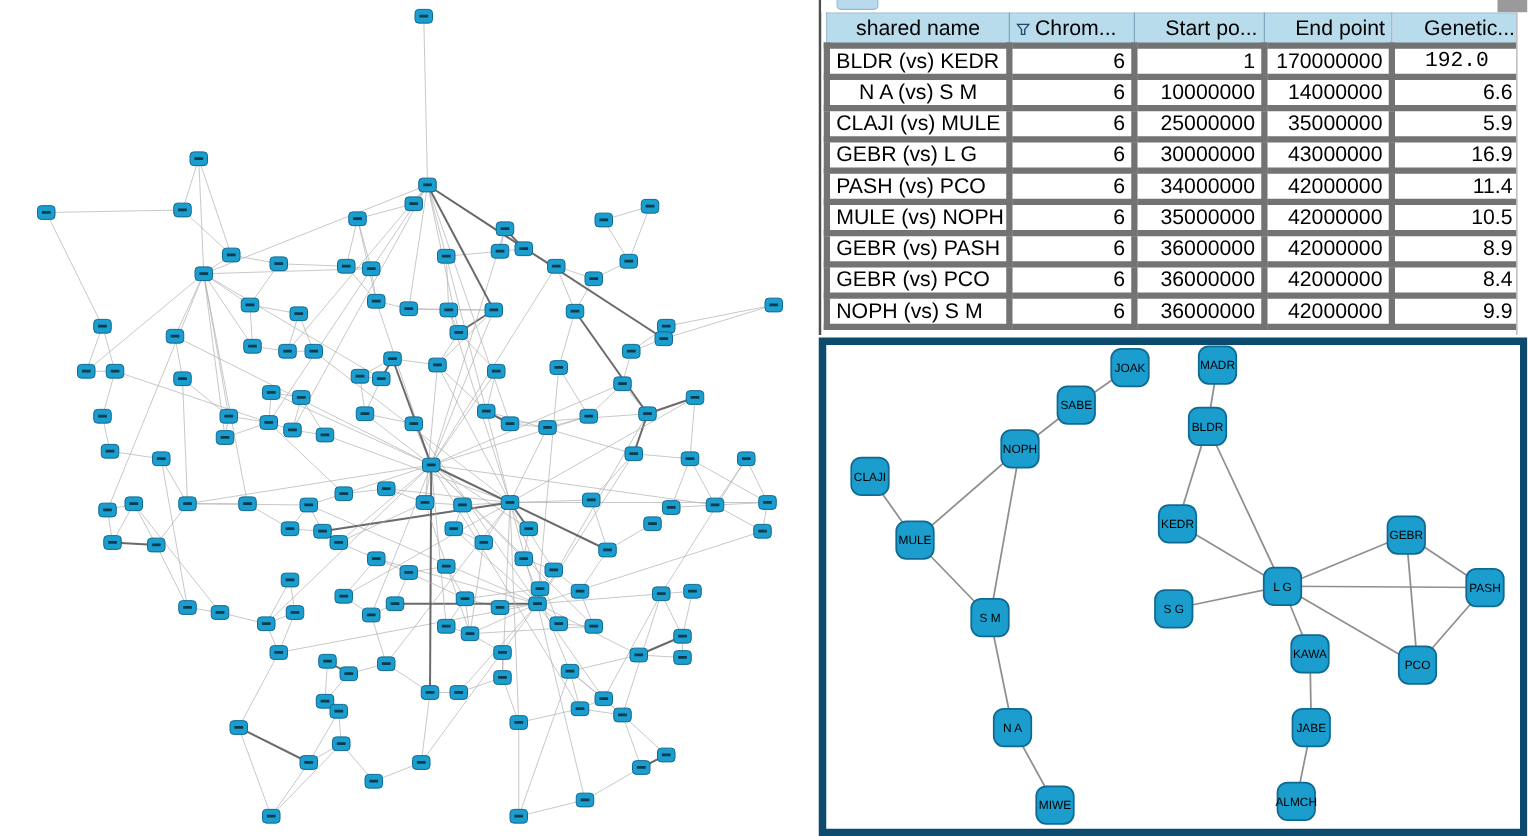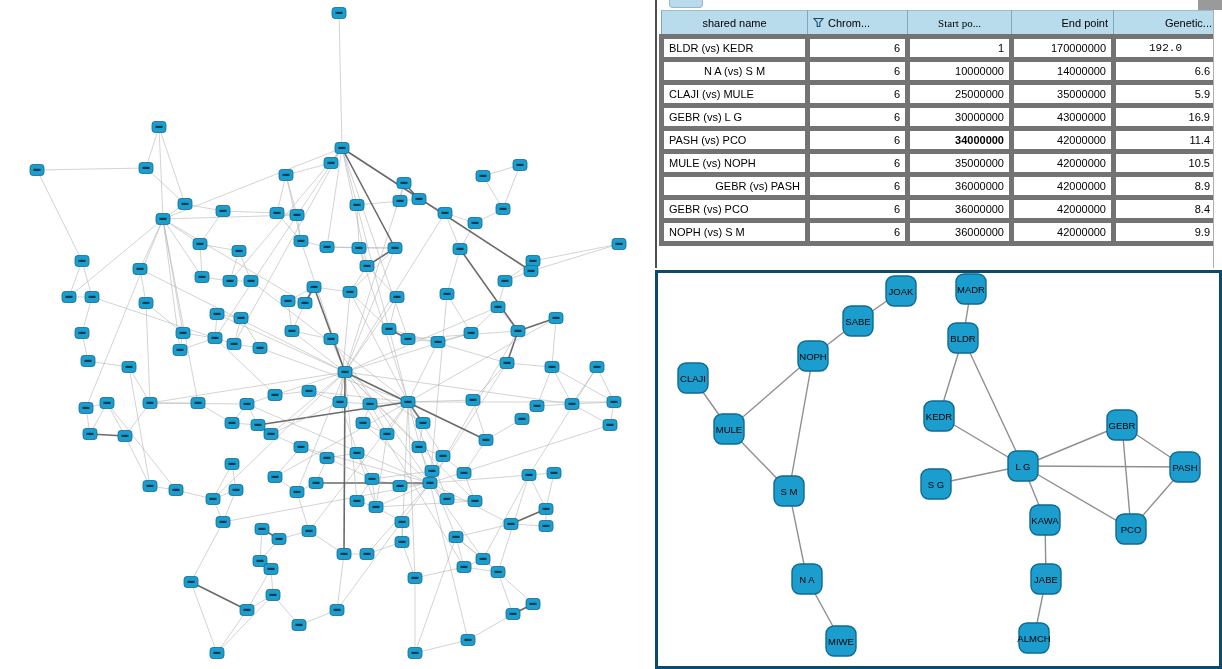--- a/index.html
+++ b/index.html
@@ -11,32 +11,32 @@
   .right-col{position:absolute;left:655px;top:0;width:567px;height:669px;}
 
   
   .table-panel{position:absolute;left:0;top:0;width:567px;height:268px;background:#fff;
                border-left:2px solid #4f4f4f;}
   .table-topstrip{position:absolute;left:0;top:0;width:567px;height:10px;background:#fff;}
   .tab-frag{position:absolute;left:12px;top:0;width:34px;height:8px;background:#b9d9ec;
             border:1px solid #8fb9d2;border-top:none;border-radius:0 0 4px 4px;}
   .corner-grey{position:absolute;right:0;top:0;width:26px;height:10px;background:#9a9a9a;}
   table.attr{position:absolute;left:2px;top:10px;border-collapse:collapse;table-layout:fixed;
-             width:556px;font-size:11px;color:#000;background:#fff;border:1px solid #666;padding-left:12px;}
+             width:556px;font-size:17px;color:#000;background:#fff;border:1px solid #666;padding-left:12px;}
   table.attr th{background:#b9dcec;border:1px solid #7fa8bf;border-top:1px solid #9bbccd;
                 height:26px;font-weight:400;padding:0 5px;white-space:nowrap;overflow:hidden;}
   table.attr td{border:5px solid #737373;height:23px;padding:0 5px;white-space:nowrap;
                 overflow:hidden;background:#fff;}
   table.attr .funnel{display:inline-block;vertical-align:-1px;margin-right:4px;}
   .right-gutter{position:absolute;right:0;top:10px;width:9px;height:258px;background:#fff;
                 border-left:1px solid #aeaeae;}
 
   
   .net-panel{position:absolute;left:0;top:270px;width:567px;height:399px;background:#fff;
-             border:3px solid #0c4a6e;}
+             border:6px solid #0c4a6e;}
   .net-panel svg{display:block;}
 
   text.nlabel{font-family:"Liberation Sans",sans-serif;font-size:9.5px;fill:#000;
               text-anchor:middle;}
 </style>
 </head>
 <body>
 
 <div class="app">
 
@@ -949,21 +949,21 @@
             <col style="width:104px">
           <col style="width:102px">
             <col style="width:104px">
         </colgroup>
         <thead>
             <tr id="head-row">
               <th style="text-align: center;"><span>shared name</span></th>
               <th style="text-align: left;"><svg width="11" height="11" viewBox="0 0 11 11" class="funnel">
                   <path d="M1 1.5 H10 L6.8 5.5 V9.5 L4.2 9.5 V5.5 Z" fill="none" stroke="#1a4a6b" stroke-width="1.1"></path>
                 </svg><span>Chrom...</span></th>
-              <th style="text-align: center; font-family: Liberation Serif, serif;"><span>Start po...</span></th>
+              <th style="text-align: right;"><span>Start po...</span></th>
               <th style="text-align: right;"><span>End point</span></th>
               <th style="text-align: right;"><span>Genetic...</span></th>
             </tr>
           </thead>
         <tbody id="body-rows">
             <tr>
               <td style="text-align: left;">BLDR (vs) KEDR</td>
               <td style="text-align: right;">6</td>
               <td style="text-align: right;">1</td>
               <td style="text-align: right;">170000000</td>
@@ -986,21 +986,21 @@
             <tr>
               <td style="text-align: left;">GEBR (vs) L G</td>
               <td style="text-align: right;">6</td>
               <td style="text-align: right;">30000000</td>
               <td style="text-align: right;">43000000</td>
               <td style="text-align: right;">16.9</td>
             </tr>
             <tr>
               <td style="text-align: left;">PASH (vs) PCO</td>
               <td style="text-align: right;">6</td>
-              <td style="text-align: right; font-weight: bold;">34000000</td>
+              <td style="text-align: right;">34000000</td>
               <td style="text-align: right;">42000000</td>
               <td style="text-align: right;">11.4</td>
             </tr>
             <tr>
               <td style="text-align: left;">MULE (vs) NOPH</td>
               <td style="text-align: right;">6</td>
               <td style="text-align: right;">35000000</td>
               <td style="text-align: right;">42000000</td>
               <td style="text-align: right;">10.5</td>
             </tr>

